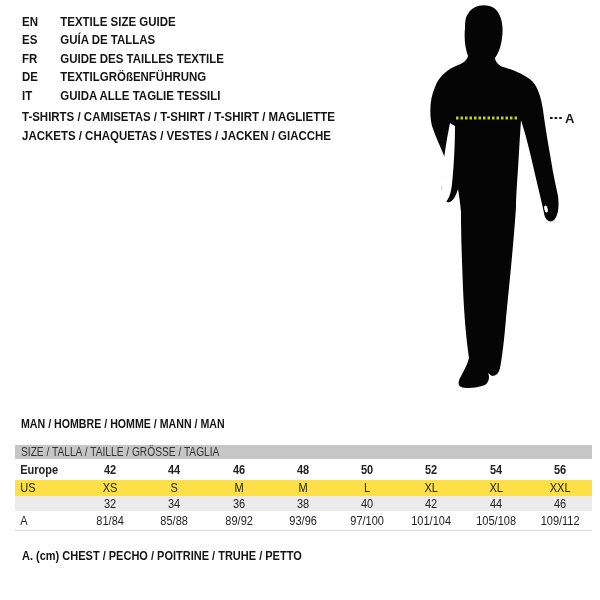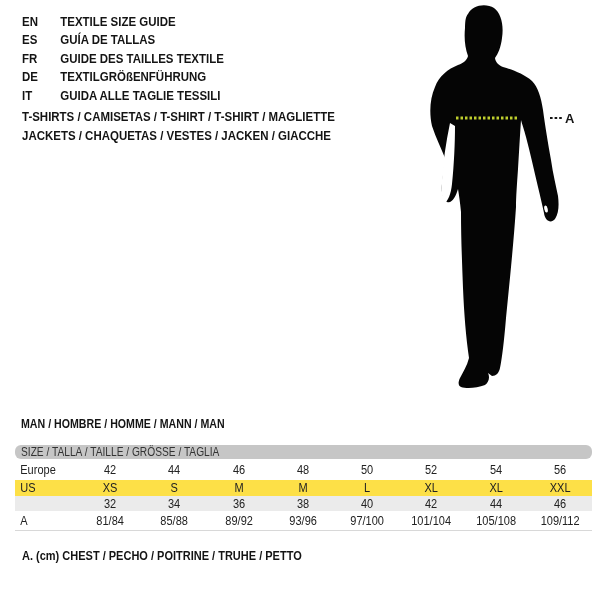--- a/index.html
+++ b/index.html
@@ -36,25 +36,25 @@
     transform:scaleX(0.85);transform-origin:0 0;white-space:nowrap;
   }
 
   
   .size-table{
     position:absolute;left:15px;top:445px;width:577px;
     font-size:12.5px;color:#222;border-bottom:1px solid #d8d8d8;
   }
   .thead{
     height:14px;background:#c6c6c6;display:flex;align-items:center;
-    padding-left:6px;font-size:12px;color:#333;border-radius:6px;
+    padding-left:6px;font-size:12px;color:#333;
   }
   .thead .hdr{transform:scaleX(0.85);transform-origin:0 50%;display:inline-block;white-space:nowrap;}
   .trow{display:grid;grid-template-columns:63px repeat(8,1fr);align-items:center;}
-  .r0{height:21px;}
+  .r0{height:21px;font-weight:bold;}
   .r1{height:16px;background:#fde047;}
   .r2{height:15px;background:#ebebeb;}
   .r3{height:19px;}
   .row-label{padding-left:6px;transform:scaleX(0.88);transform-origin:0 50%;white-space:nowrap;}
   .cell{text-align:center;transform:scaleX(0.88);white-space:nowrap;}
 
   
   .footnote{
     position:absolute;left:22px;top:549px;
     font-weight:700;font-size:12.5px;

